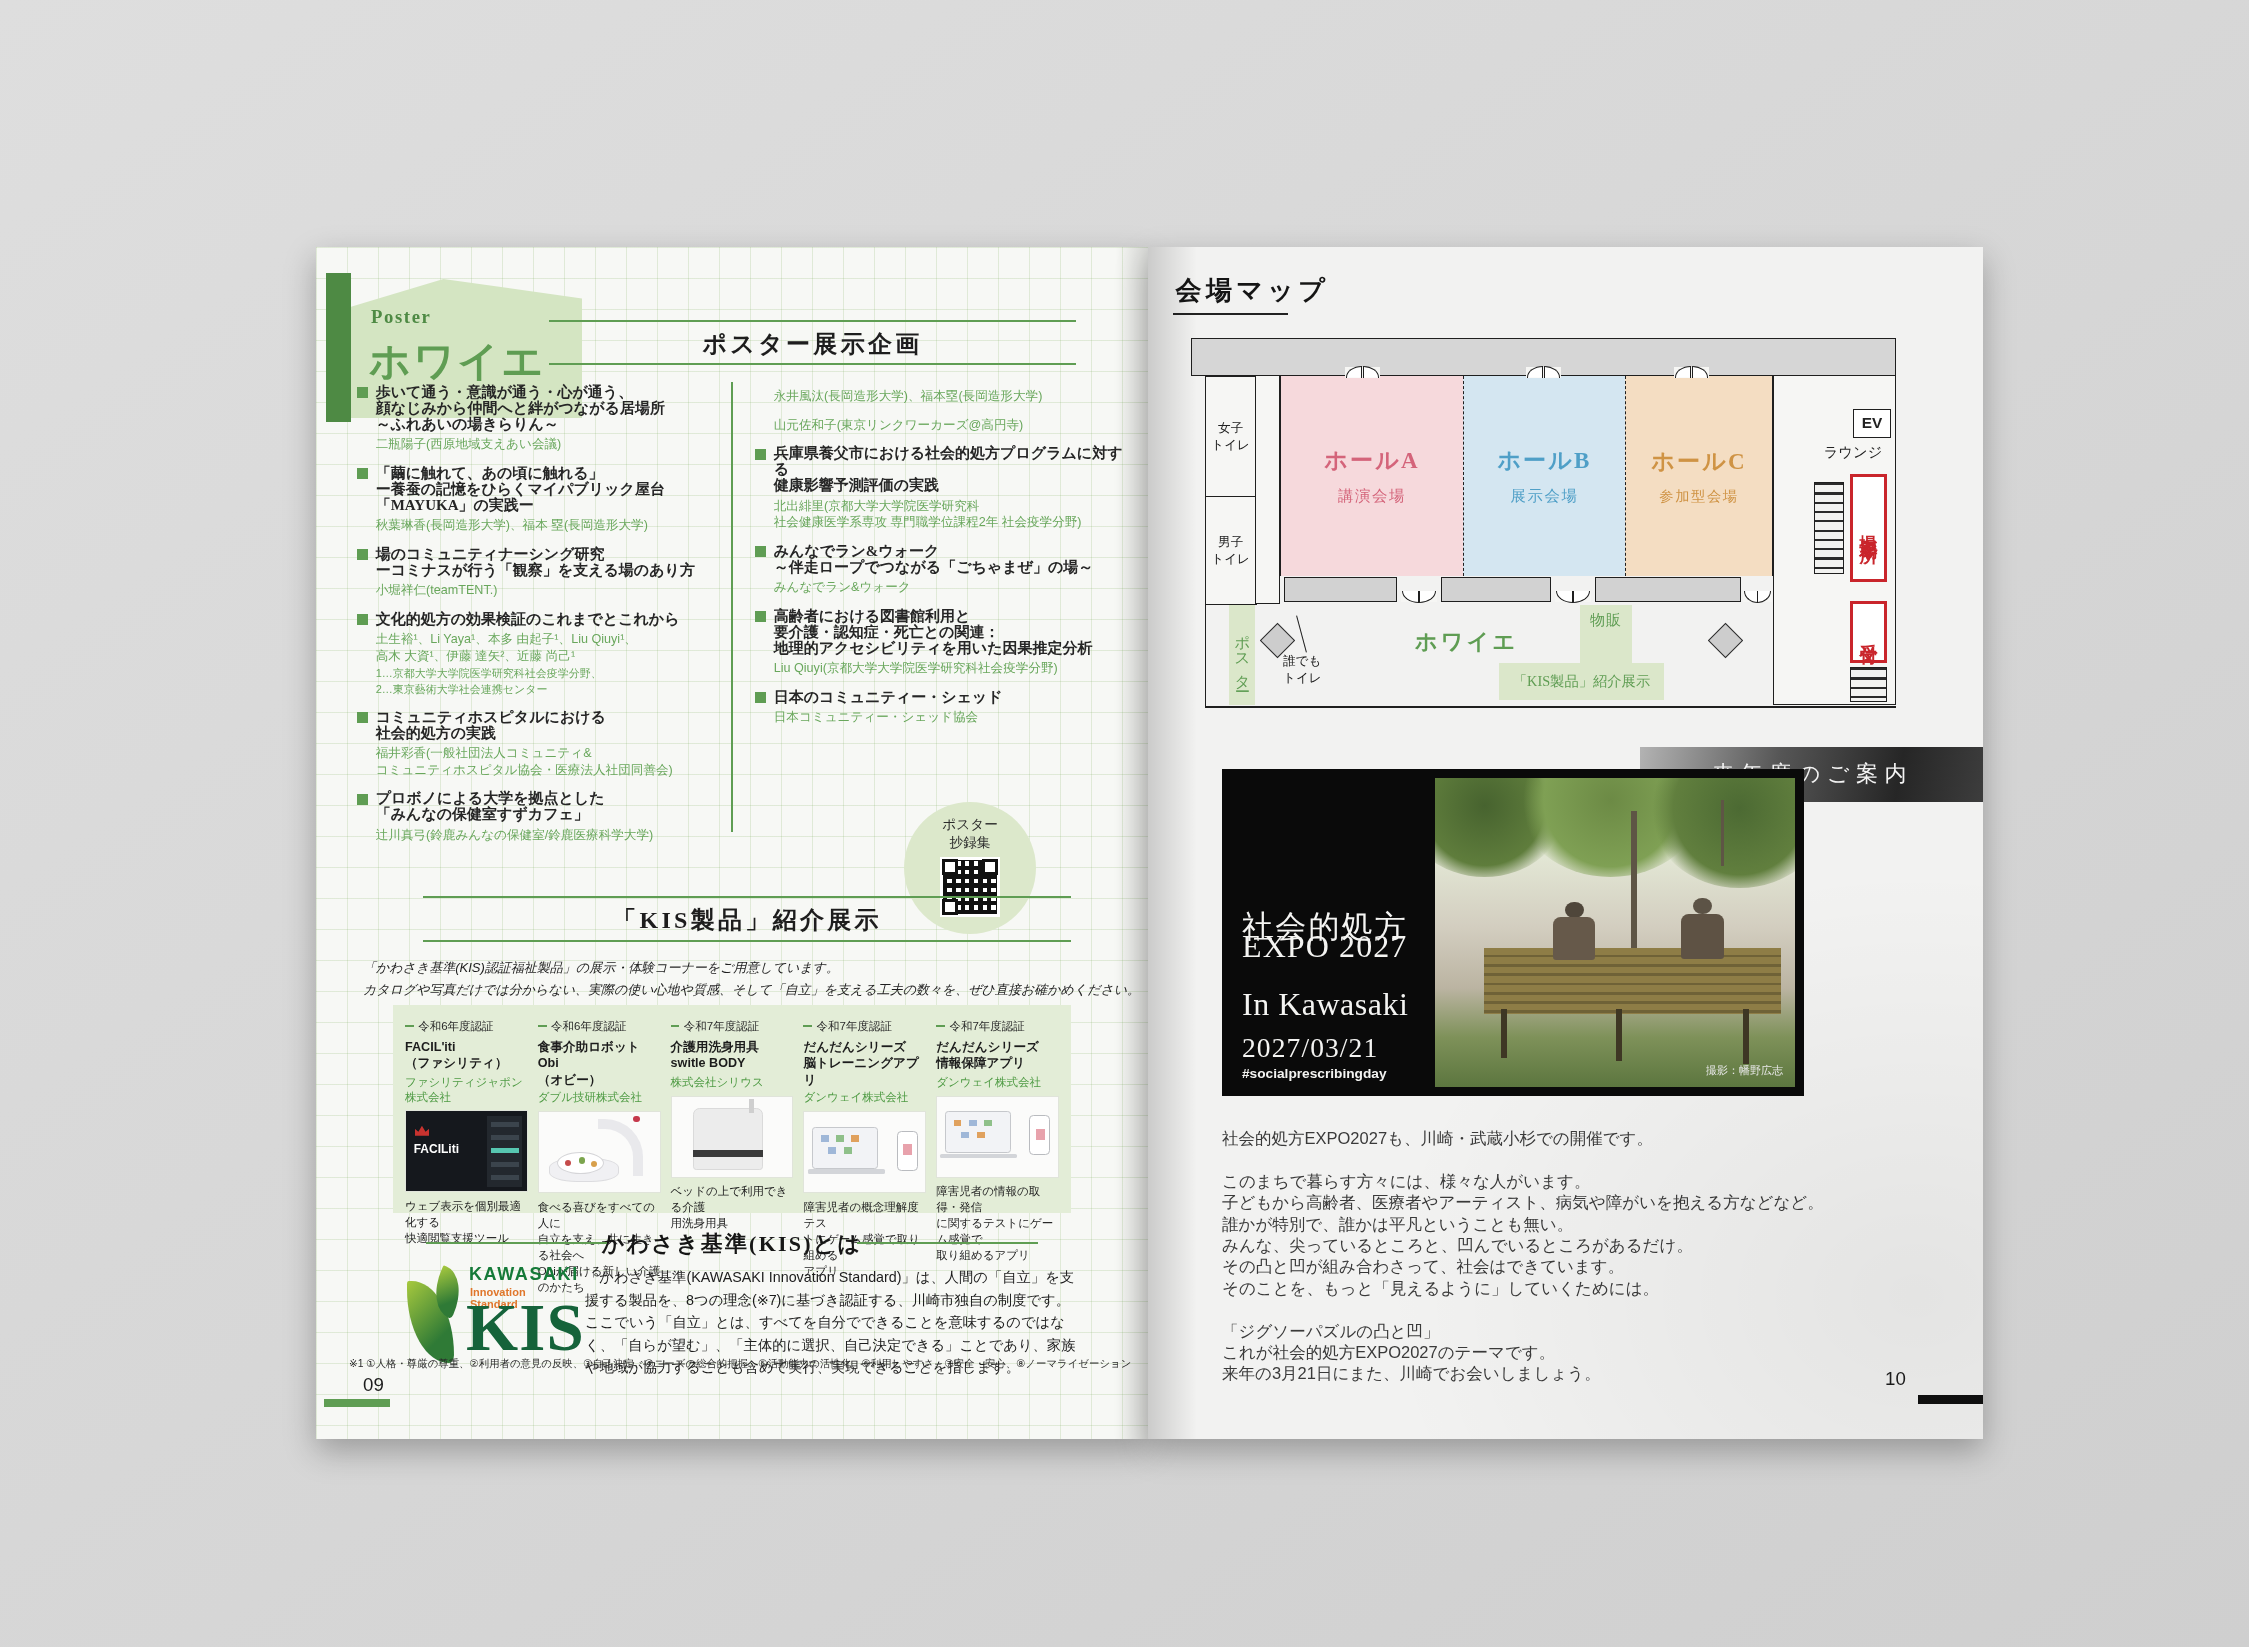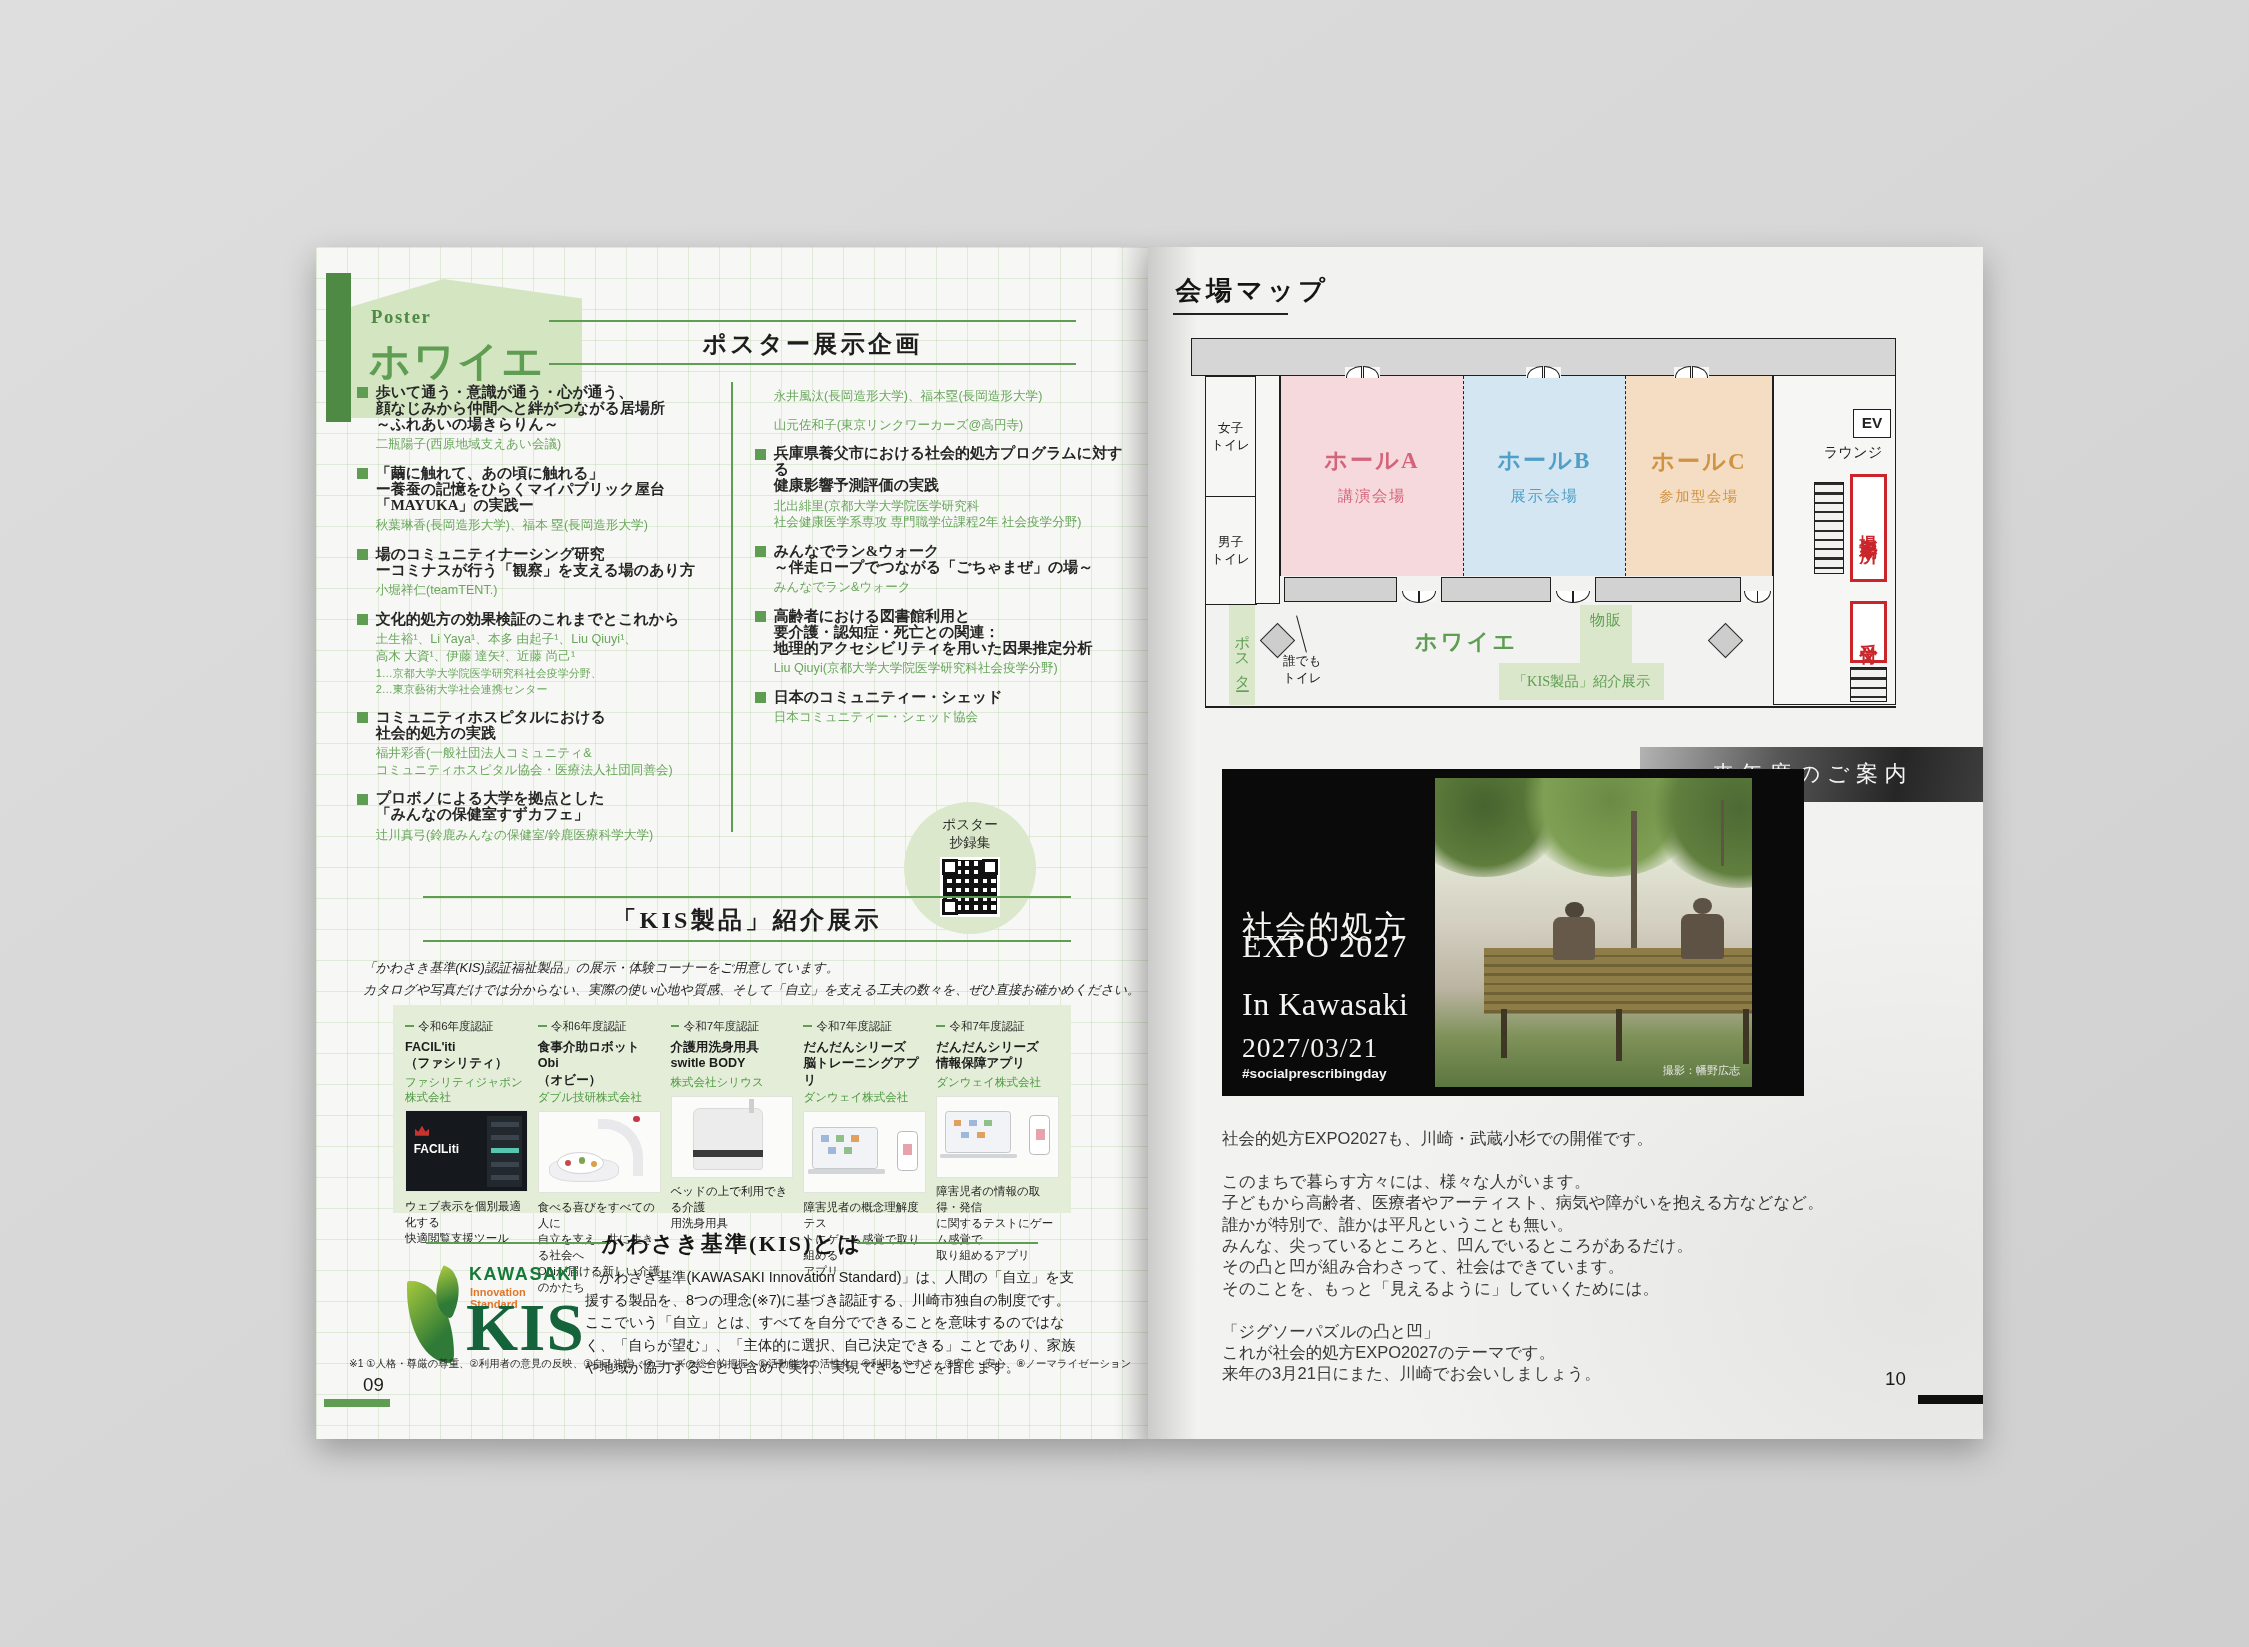--- a/index.html
+++ b/index.html
@@ -120,21 +120,21 @@
   .foyer-label{left:224px;top:289px;font-family:"Liberation Serif","DejaVu Serif",serif;font-weight:bold;font-size:22px;letter-spacing:3.3px;color:#5f9d53;}
   .shopbox{left:389px;top:267px;width:52px;height:58px;display:flex;align-items:flex-start;justify-content:center;padding-top:5.5px;font-size:15px;letter-spacing:1.1px;}
   .kismapbox{left:308px;top:325px;width:165px;height:37px;display:flex;align-items:center;justify-content:center;font-family:"Liberation Serif","DejaVu Serif",serif;font-size:14.3px;}
   .basewall{background:#1f1f1f;}
 
   
   .band{left:492px;top:500px;width:343px;height:55px;background:linear-gradient(100deg,#b3b3b3,#565656 40%,#262626 75%,#3d3d3d);}
   .band-title{left:516px;top:512px;width:297px;text-align:center;font-family:"Liberation Serif","DejaVu Serif",serif;font-size:22px;letter-spacing:6.6px;color:#f4f4f4;}
   .banner{left:74px;top:522px;width:582px;height:327px;background:#0a0a0a;z-index:3;}
   .bn-text{position:absolute;left:20px;color:#f4f4f2;font-family:"Liberation Serif","DejaVu Serif",serif;}
-  .photo{position:absolute;left:213px;top:8.8px;width:317px;height:309px;overflow:hidden;
+  .photo{position:absolute;left:213px;top:8.8px;width:360px;height:309px;overflow:hidden;
     background:linear-gradient(180deg,#cdd8bc 0%,#e2e6d4 26%,#d3cec0 48%,#bbb4a2 68%,#7e9159 84%,#5c763f 100%);font-family:Liberation Serif, serif;}
   .tree{position:absolute;border-radius:50%;}
   .trunk{position:absolute;width:5.5px;background:#5e5545;}
   .bench-back{position:absolute;background:repeating-linear-gradient(180deg,#8e7d46 0 6.6px,#6f6237 6.6px 9.3px);}
   .bench-leg{position:absolute;width:5.5px;background:#3e3724;}
   .figure-head{position:absolute;border-radius:50%;background:#4f463a;}
   .figure-body{position:absolute;border-radius:7.7px 7.7px 3.3px 3.3px;background:#66594a;}
   .credit{position:absolute;right:12px;bottom:8.8px;color:#e8e8e8;font-size:11px;}
   .np-body{left:74px;top:881px;width:758px;font-size:16.5px;line-height:21.4px;color:#3a3a3a;white-space:pre-line;}
 </style>

